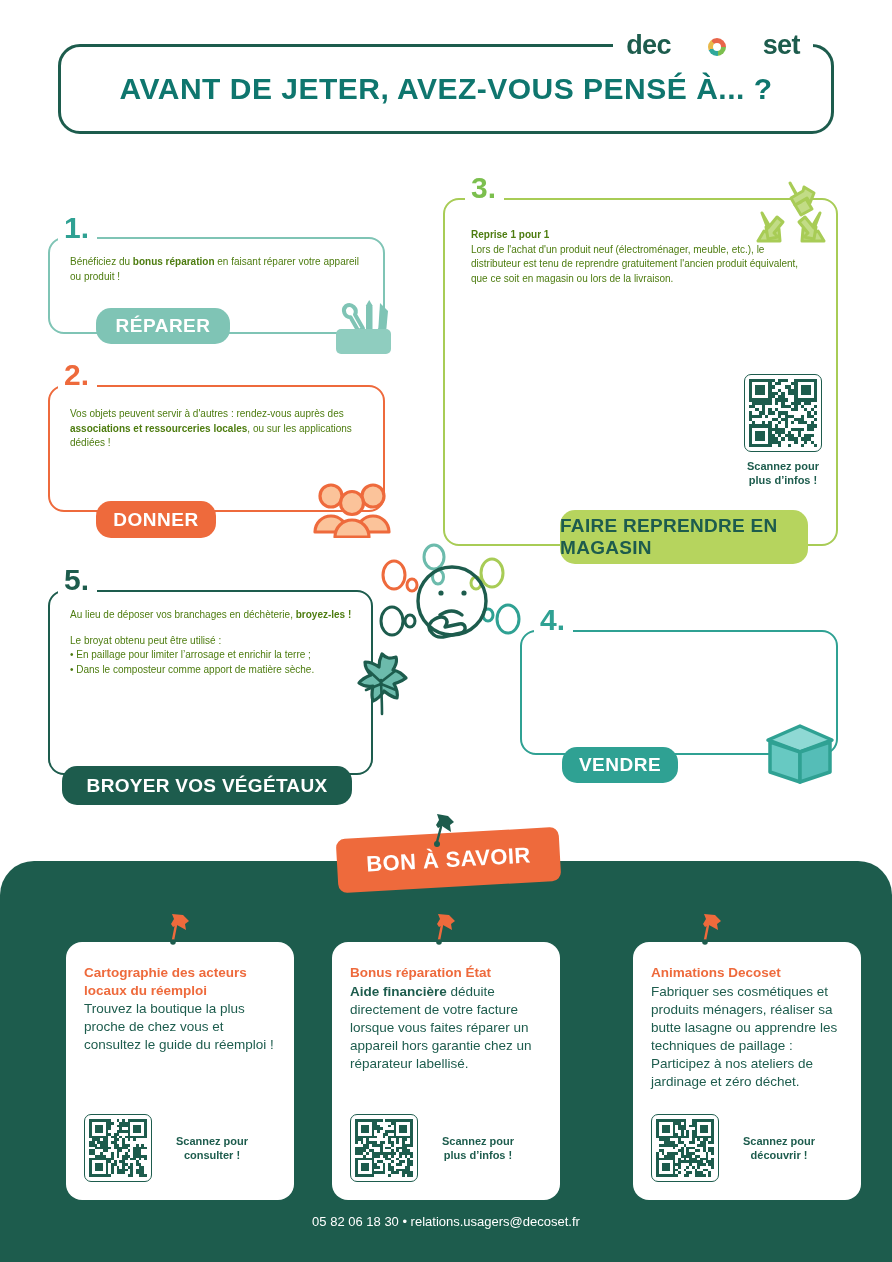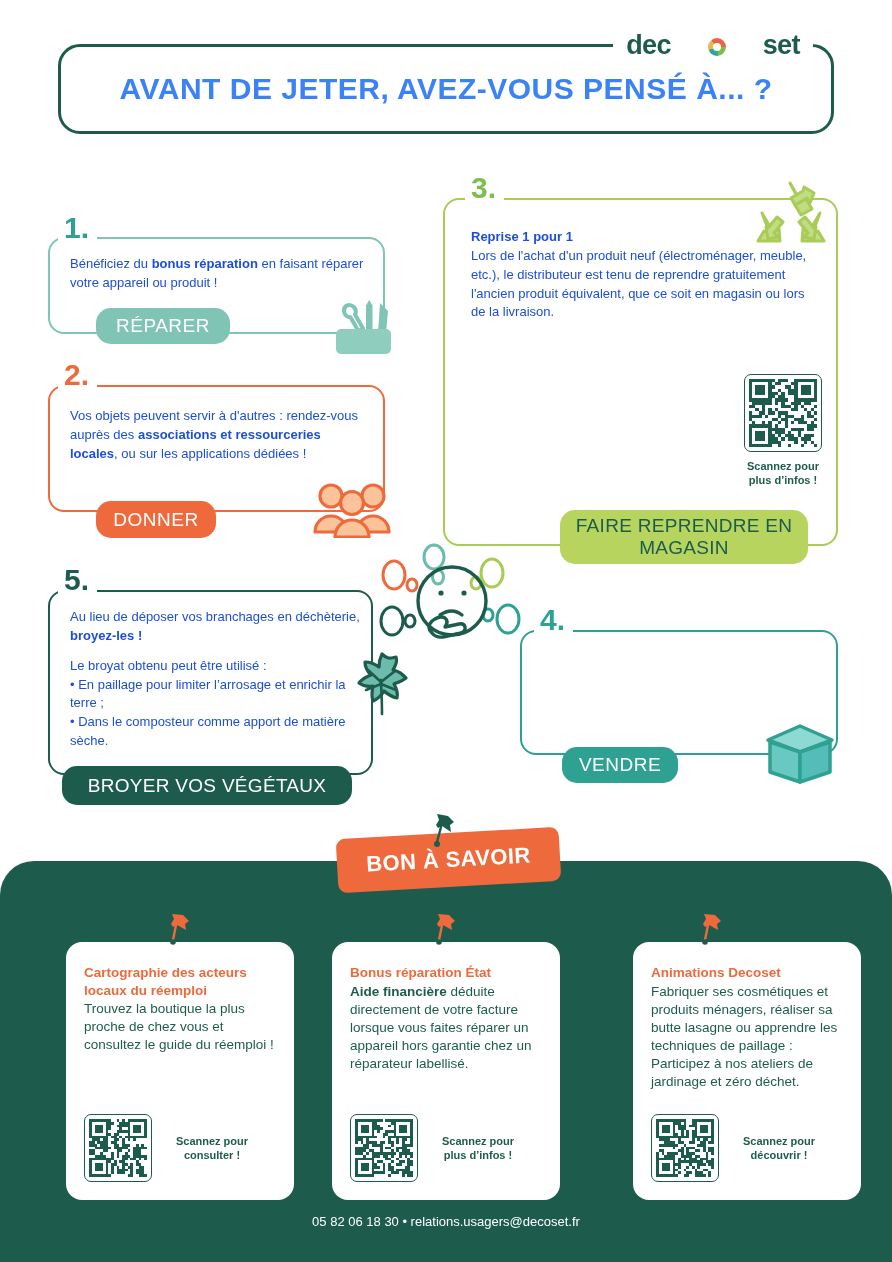--- a/index.html
+++ b/index.html
@@ -27,21 +27,21 @@
     border: 3px solid #1D5C4D;
     border-radius: 22px;
     display: flex;
     align-items: center;
     justify-content: center;
   }
   .header-title {
     font-size: 30px;
     font-weight: bold;
     letter-spacing: 0.5px;
-    color: #3b82f6;
+    color: #0f766e;
     white-space: nowrap;
   }
   .logo-patch {
     position: absolute;
     top: -16px; left: 555px;
     width: 200px; height: 34px;
     background: #ffffff;
     display: flex;
     align-items: center;
     justify-content: center;
@@ -94,38 +94,37 @@
     position: absolute;
     font-size: 30px;
     font-weight: bold;
     line-height: 1;
     background: #ffffff;
     padding: 0 8px 0 6px;
     z-index: 4;
   }
   .sec-body {
     position: absolute;
-    font-size: 13px;
+    font-size: 10px;
     line-height: 1.45;
-    color: #1d4ed8;
+    color: #4d7c0f;
     z-index: 3;
   }
   .sec-body b { font-weight: bold; }
   .sec-body p { margin-bottom: 11px; }
   .sec-body p:last-child { margin-bottom: 0; }
 
   .badge {
     position: absolute;
     border-radius: 15px;
     display: flex;
     align-items: center;
     justify-content: center;
-    font-weight: normal;
+    font-weight: bold;
     z-index: 5;
-    text-align: center;
     line-height: 1.15;
   }
 
   
   #sec1 { left: 48px; top: 237px; width: 337px; height: 97px; }
   #sec1 .sec-frame { border-color: #7FC4B5; }
   #sec1 .sec-num { left: 10px; top: -24px; color: #2FA193; }
   #sec1 .sec-body { left: 22px; top: 18px; width: 300px; }
   #badge1 {
     left: 96px; top: 308px; width: 134px; height: 36px;

